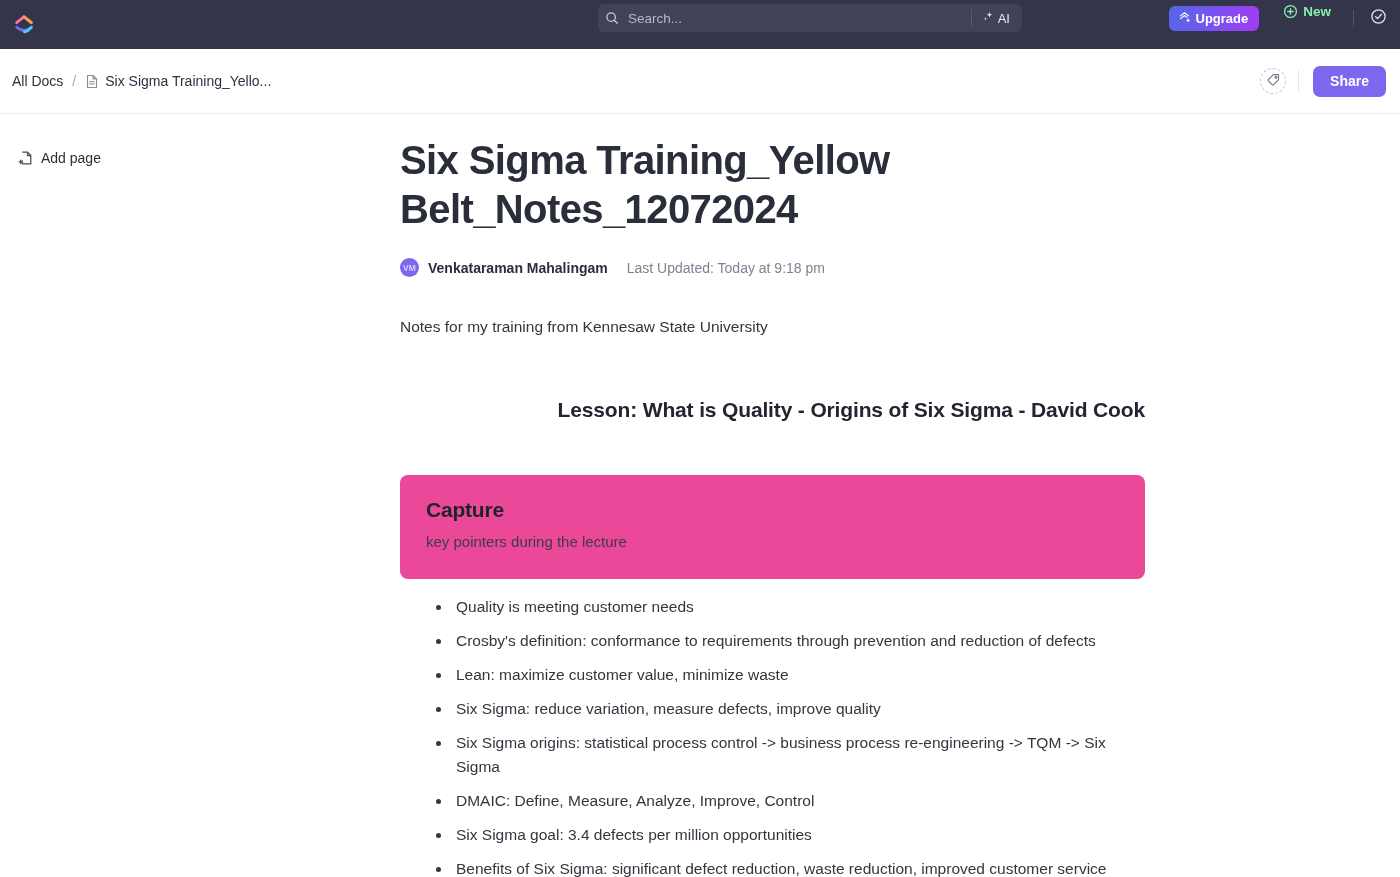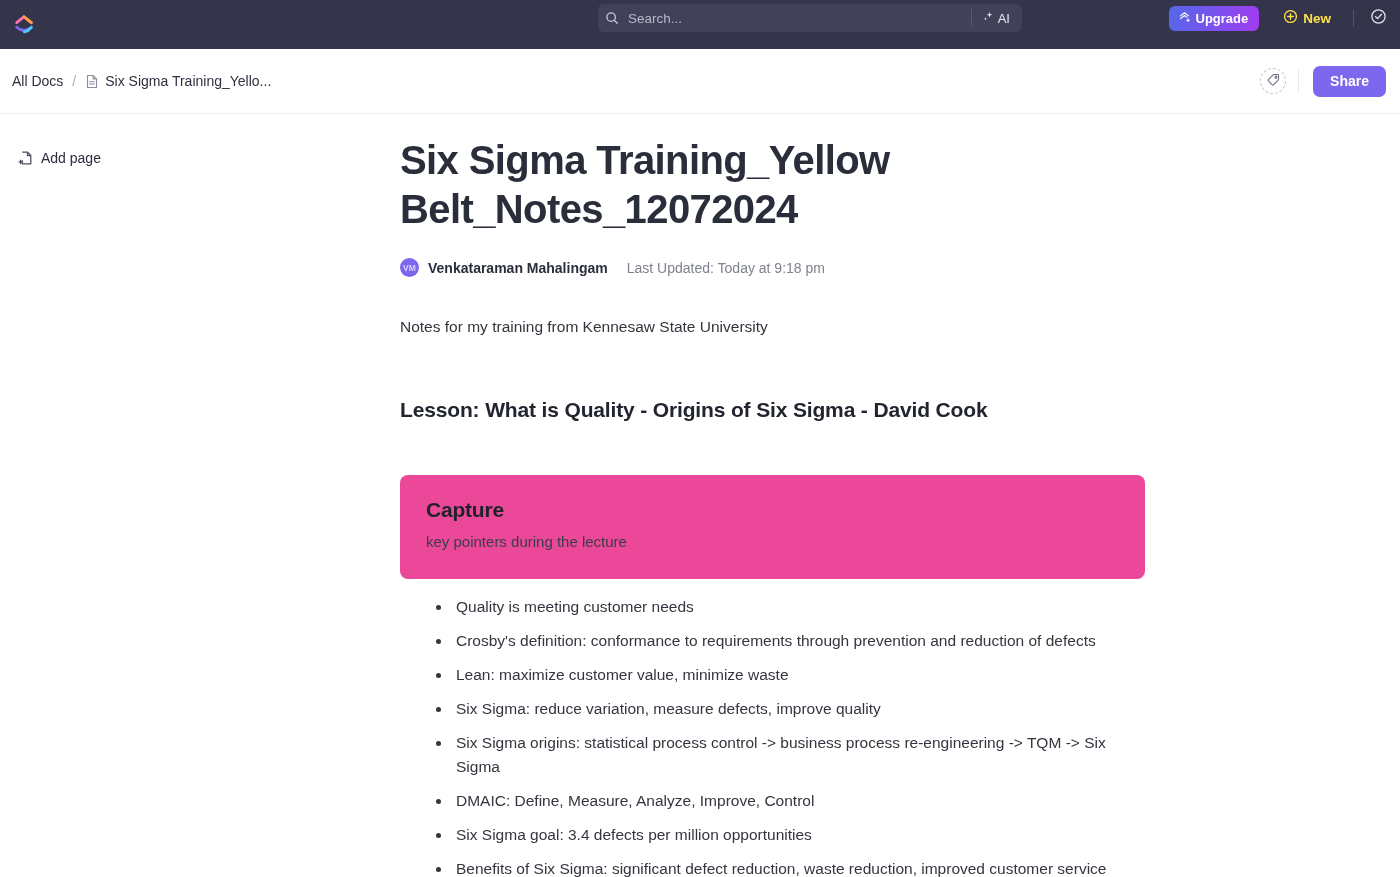--- a/index.html
+++ b/index.html
@@ -107,28 +107,28 @@
     font-size: 13px;
     font-weight: 600;
     border: 0;
     cursor: pointer;
     font-family: "Liberation Sans", sans-serif;
     white-space: nowrap;
   }
 
   .new-btn {
     display: flex;
-    align-items: center;
+    align-items: flex-start;
     gap: 5px;
     height: 28px;
     padding: 0 12px;
     margin-left: 10px;
     background: transparent;
     border: 0;
-    color: #fde047;
+    color: #86efac;
     font-size: 13.5px;
     font-weight: 600;
     cursor: pointer;
     font-family: "Liberation Sans", sans-serif;
     white-space: nowrap;
   }
 
   .vert-divider {
     width: 1px;
     height: 17px;
@@ -294,20 +294,21 @@
     color: #33363f;
     line-height: 24px;
   }
 
   .lesson-heading {
     margin-top: 59px;
     font-size: 21px;
     font-weight: bold;
     color: #22252f;
     letter-spacing: -0.15px;
+    text-align: right;
   }
 
   .callout {
     margin-top: 53px;
     background: #ec4899;
     border-radius: 8px;
     padding: 23px 26px 26px 26px;
     width: 745px;
   }
   .callout-title {

